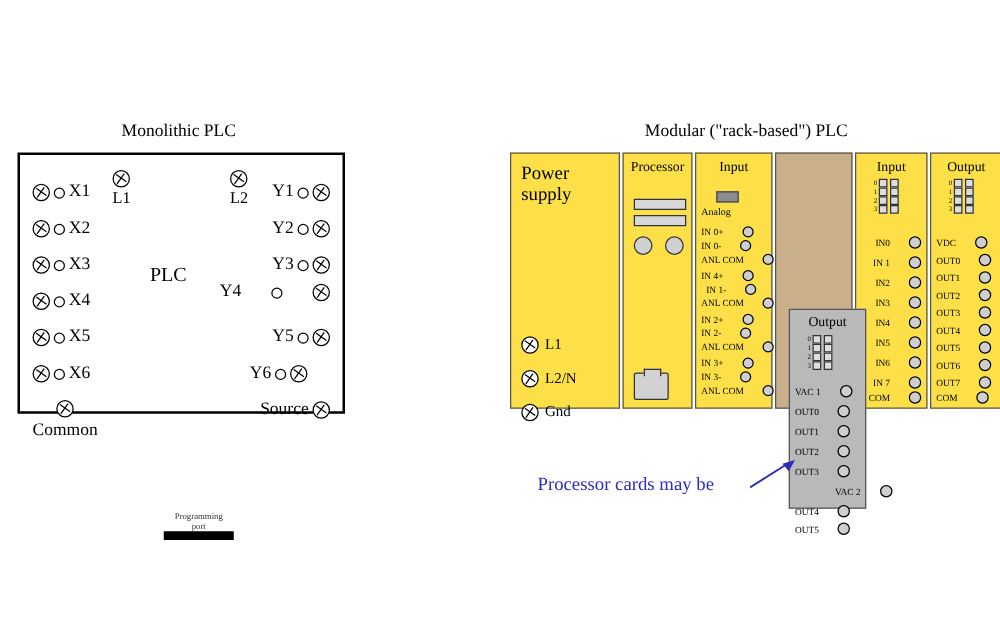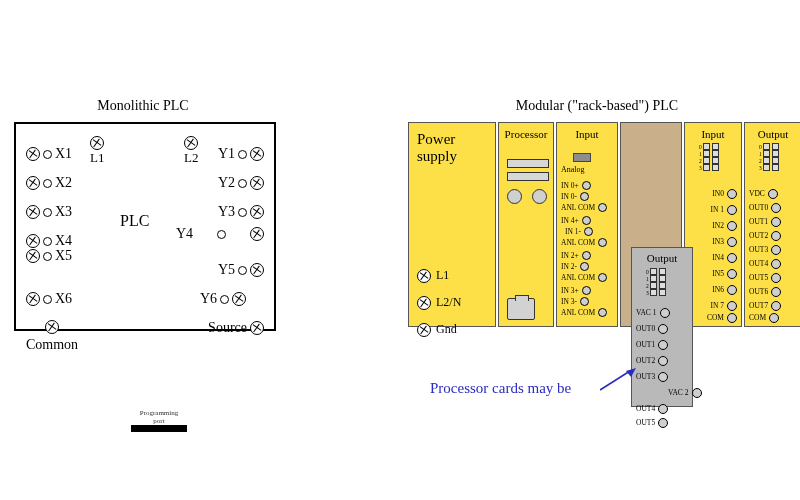--- a/index.html
+++ b/index.html
@@ -30,21 +30,21 @@
        font-size:7px;color:#333;line-height:1.1;}
 
   
   #mod-wrap{position:absolute;left:408px;top:122px;width:378px;height:210px;}
   .rack-seg{position:absolute;top:0;height:205px;border:1px solid #555;box-sizing:border-box;}
   .gray{background:#fde047;}
   .tan{background:#c9b08a;}
   .seg-title{position:absolute;left:0;right:0;text-align:center;font-size:11px;top:5px;}
   .seg-title.big{font-size:15px;text-align:left;left:8px;top:8px;line-height:1.15;}
 
-  .pin-row{position:absolute;display:flex;gap:3px;font-size:7.5px;white-space:nowrap;}
+  .pin-row{position:absolute;display:flex;align-items:center;gap:15px;font-size:7.5px;white-space:nowrap;}
   .pin{width:8px;height:8px;border-radius:50%;border:1px solid #000;background:#cfcfcf;display:inline-block;}
   .pin.small{width:7px;height:7px;}
 
   .led-block{position:absolute;font-size:5.5px;line-height:6px;}
   .led-row{display:flex;align-items:center;gap:1.5px;}
   .led{width:5px;height:5px;border:1px solid #333;background:#ddd;display:inline-block;}
 
   #proc-btns{position:absolute;left:8px;top:36px;width:40px;}
   .proc-bar{width:40px;height:7px;border:1px solid #333;background:#d7d7d7;margin-bottom:4px;}
   .proc-knob{width:13px;height:13px;border-radius:50%;border:1.2px solid #333;background:#d0d0d0;display:inline-block;}
@@ -98,21 +98,21 @@
     <div class="termL" style="left:10px;top:80px;">
       <span class="screw"></span>
       <span class="smallring"></span>
       <span>X3</span>
     </div>
     <div class="termL" style="left:10px;top:109px;">
       <span class="screw"></span>
       <span class="smallring"></span>
       <span>X4</span>
     </div>
-    <div class="termL" style="left:10px;top:124px;">
+    <div class="termL" style="left:10px;top:138px;">
       <span class="screw"></span>
       <span class="smallring"></span>
       <span>X5</span>
     </div>
     <div class="termL" style="left:10px;top:167px;">
       <span class="screw"></span>
       <span class="smallring"></span>
       <span>X6</span>
     </div>
 

